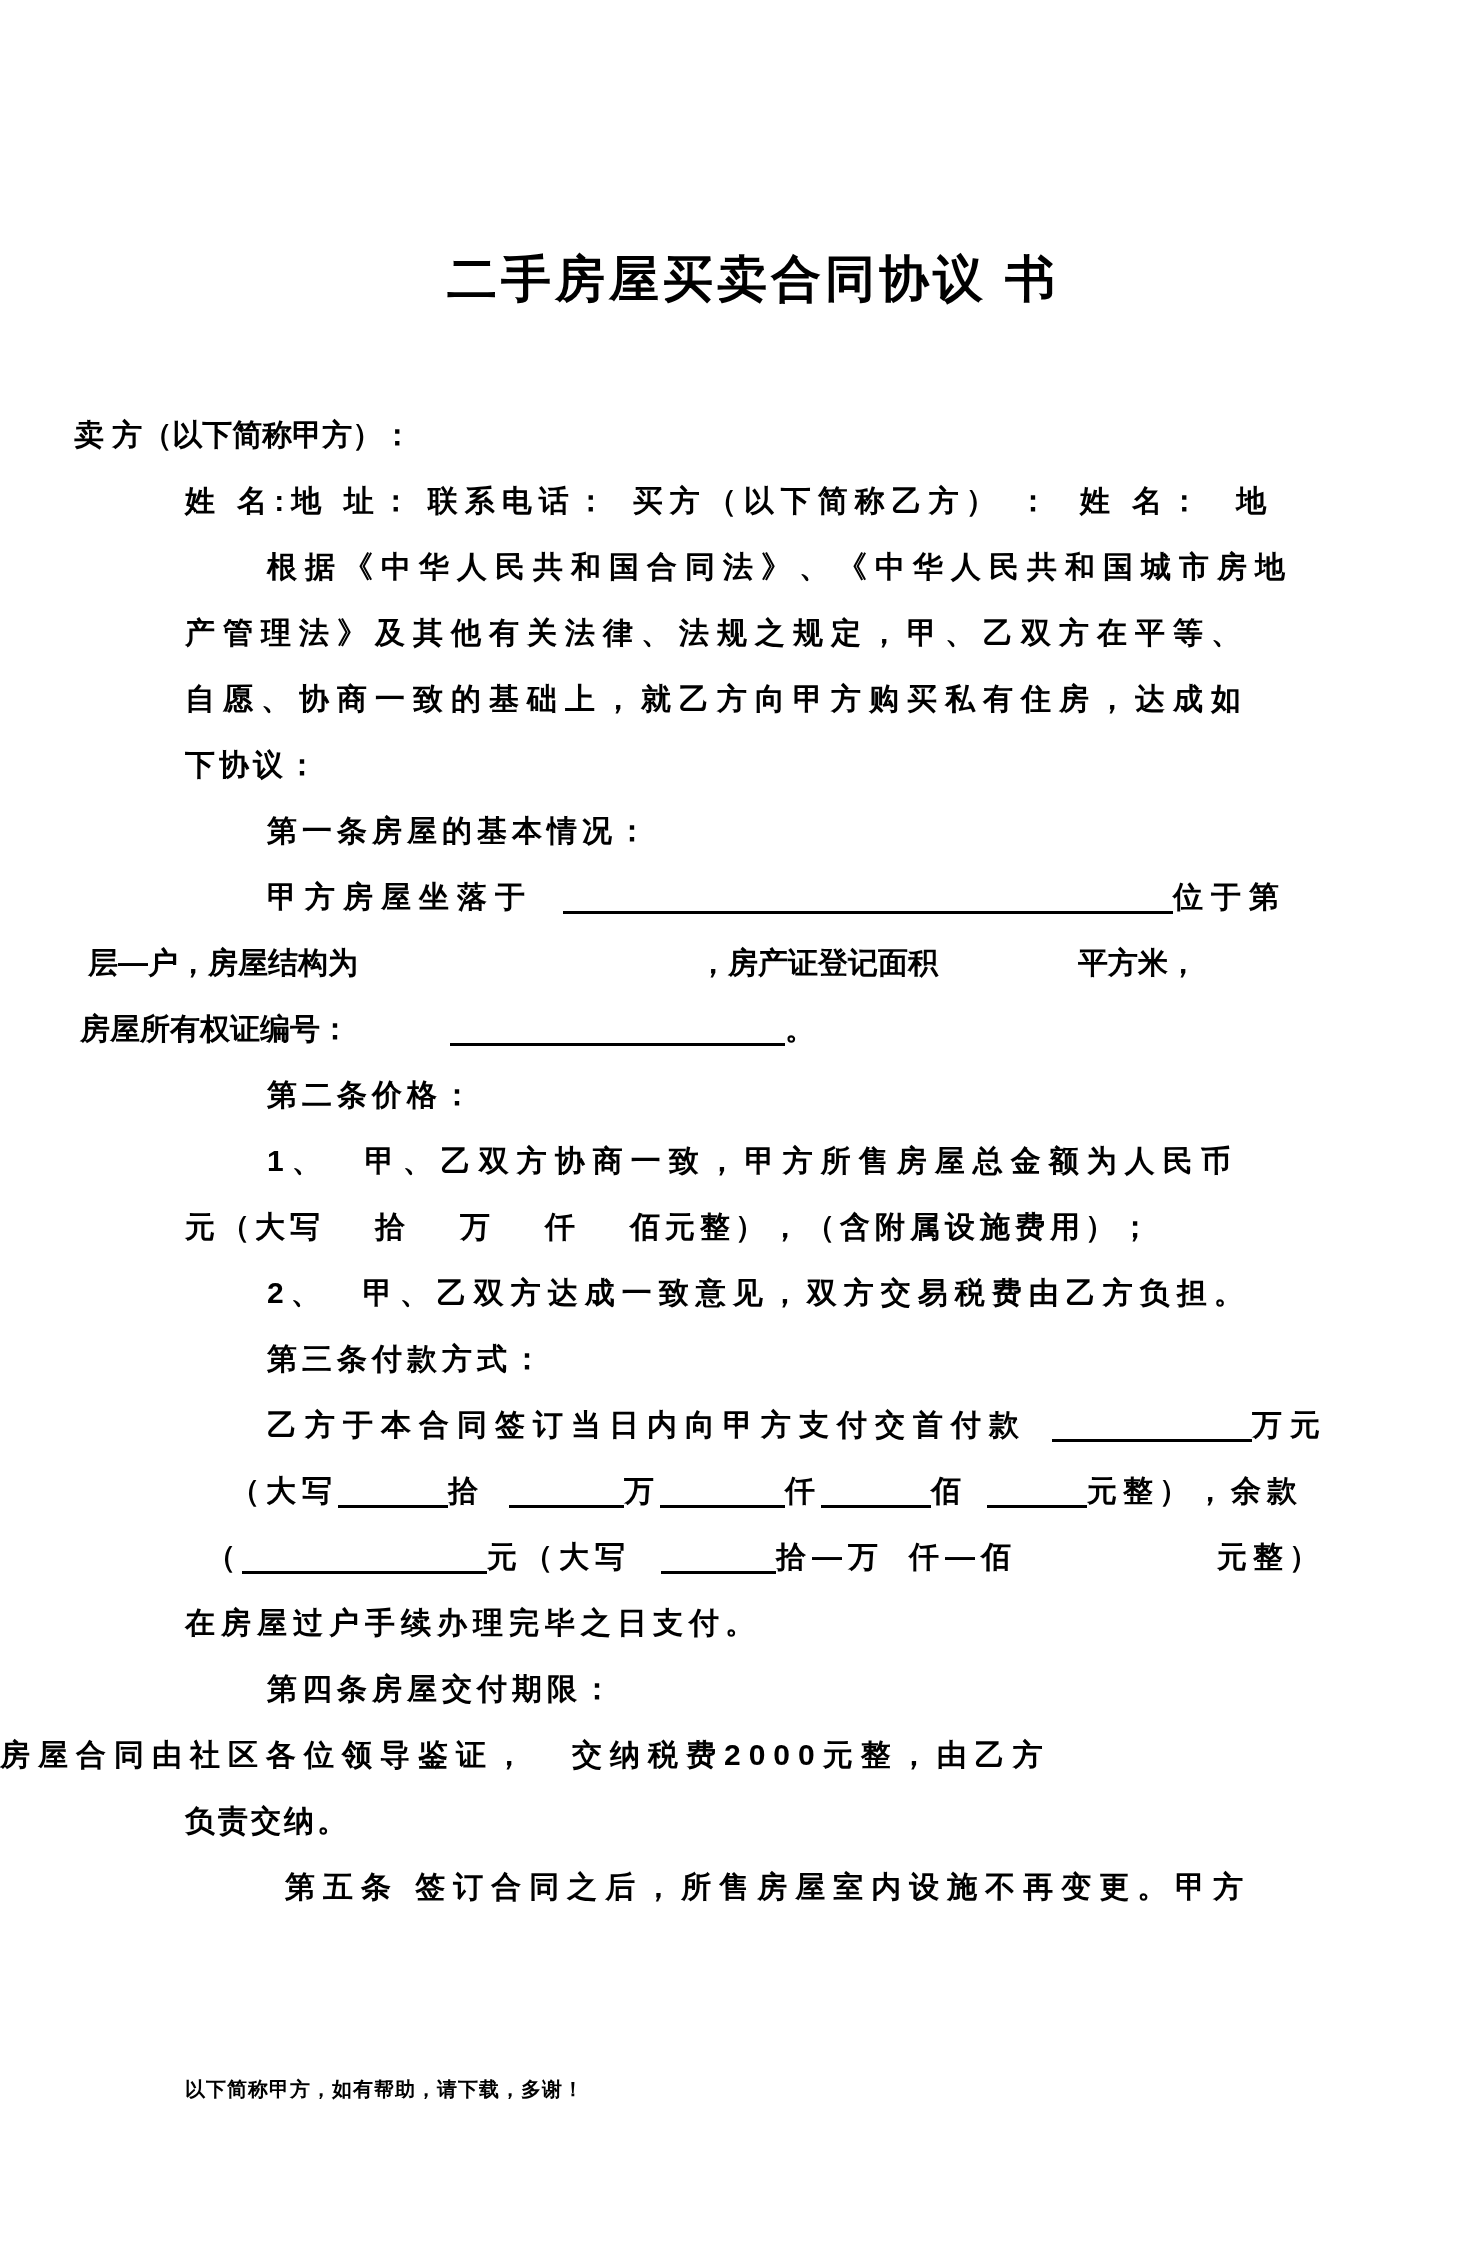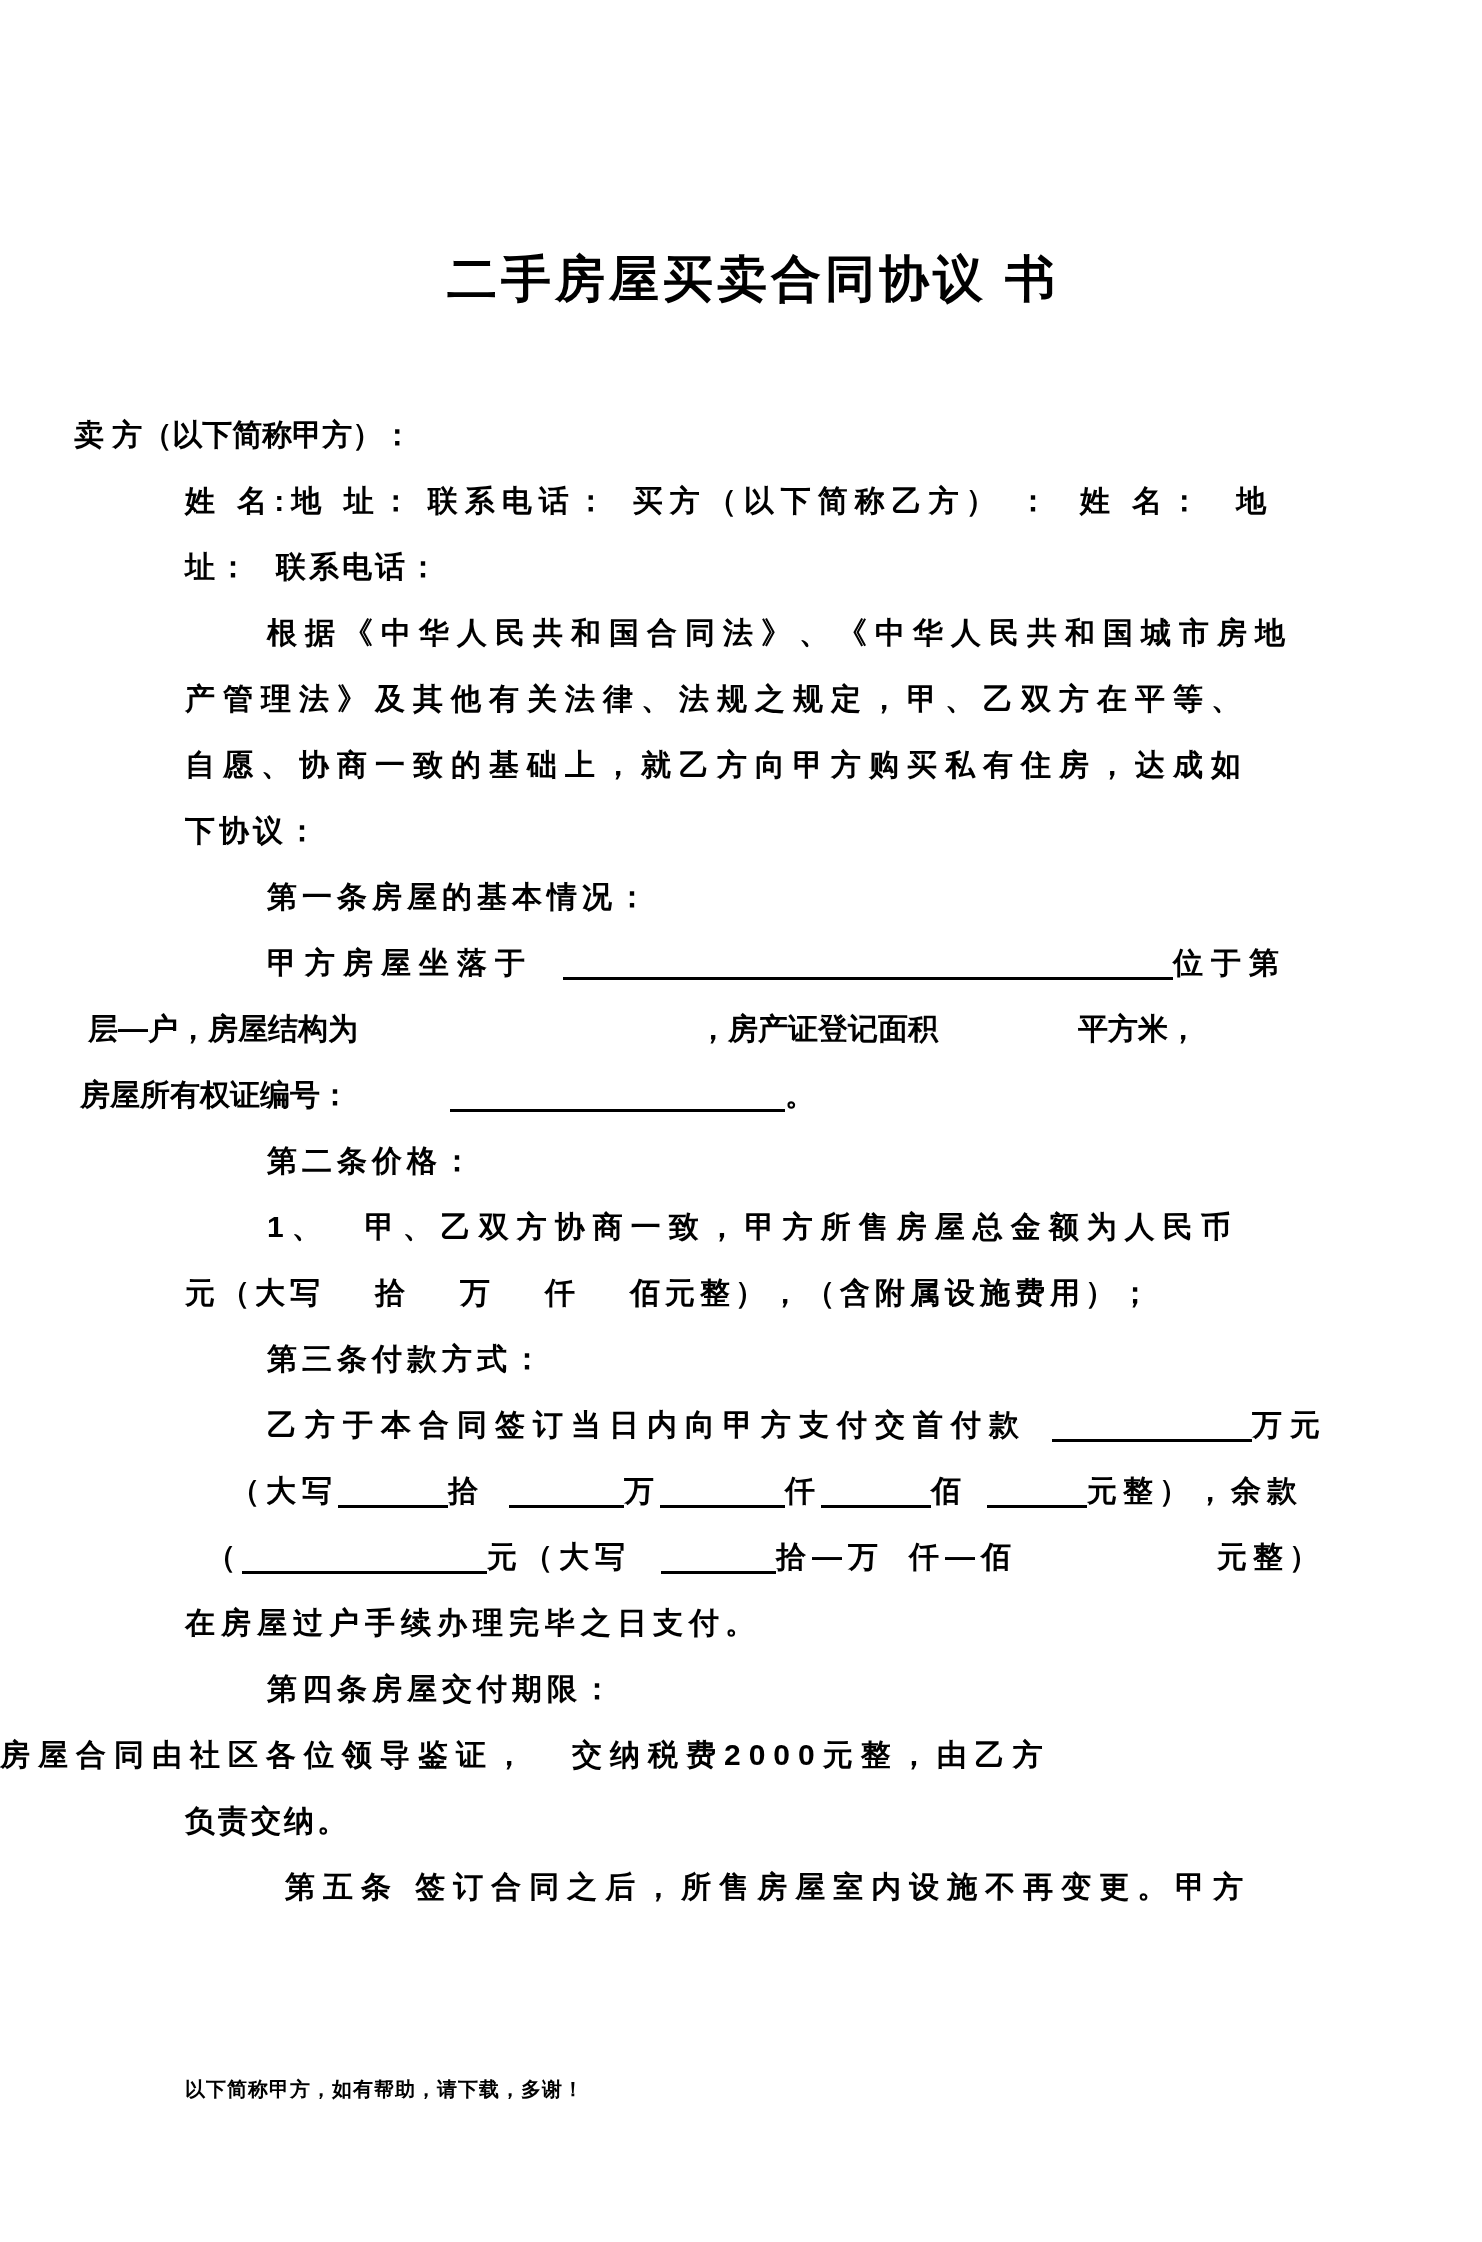--- a/index.html
+++ b/index.html
@@ -67,32 +67,32 @@
   }
 </style>
 </head>
 <body>
 
 <div class="page">
   <h1 class="title">二手房屋买卖合同协议 书</h1>
   <div class="lines" id="lines-container">
       <div class="line" style="padding-left: 74px; letter-spacing: 0px;"><span class="text-run">卖 方（以下简称甲方）：</span></div>
       <div class="line" style="padding-left: 185px; letter-spacing: 7px;"><span class="text-run">姓 名:地 址：</span><span class="blank" style="width: 10px; letter-spacing: 0px;"></span><span class="text-run">联系电话：</span><span class="blank" style="width: 20px; letter-spacing: 0px;"></span><span class="text-run">买方（以下简称乙方） ：</span><span class="blank" style="width: 25px; letter-spacing: 0px;"></span><span class="text-run">姓 名：</span><span class="blank" style="width: 30px; letter-spacing: 0px;"></span><span class="text-run">地</span></div>
-      <div class="line" style="padding-left: 185px; letter-spacing: 3px;"><span class="text-run">址：</span><span class="blank" style="width: 25px; letter-spacing: 0px;"></span><span class="text-run">联系电话：</span></div>
       <div class="line" style="padding-left: 267px; letter-spacing: 8px;"><span class="text-run">根据《中华人民共和国合同法》、《中华人民共和国城市房地</span></div>
       <div class="line" style="padding-left: 185px; letter-spacing: 8px;"><span class="text-run">产管理法》及其他有关法律、法规之规定，甲、乙双方在平等、</span></div>
       <div class="line" style="padding-left: 185px; letter-spacing: 8px;"><span class="text-run">自愿、协商一致的基础上，就乙方向甲方购买私有住房，达成如</span></div>
       <div class="line" style="padding-left: 185px; letter-spacing: 4px;"><span class="text-run">下协议：</span></div>
       <div class="line" style="padding-left: 267px; letter-spacing: 5px;"><span class="text-run">第一条房屋的基本情况：</span></div>
       <div class="line" style="padding-left: 267px; letter-spacing: 8px;"><span class="text-run">甲方房屋坐落于</span><span class="blank" style="width: 30px; letter-spacing: 0px;"></span><span class="uline" style="width: 610px; letter-spacing: 0px; border-bottom-color: rgb(0, 0, 0);"></span><span class="text-run">位于第</span></div>
       <div class="line" style="padding-left: 88px; letter-spacing: 0px;"><span class="text-run">层—户，房屋结构为</span><span class="blank" style="width: 340px; letter-spacing: 0px;"></span><span class="text-run">，房产证登记面积</span><span class="blank" style="width: 140px; letter-spacing: 0px;"></span><span class="text-run">平方米，</span></div>
       <div class="line" style="padding-left: 80px; letter-spacing: 0px;"><span class="text-run">房屋所有权证编号：</span><span class="blank" style="width: 100px; letter-spacing: 0px;"></span><span class="uline" style="width: 335px; letter-spacing: 0px; border-bottom-color: rgb(0, 0, 0);"></span><span class="text-run">。</span></div>
       <div class="line" style="padding-left: 267px; letter-spacing: 5px;"><span class="text-run">第二条价格：</span></div>
       <div class="line" style="padding-left: 267px; letter-spacing: 8px;"><span class="text-run">1、</span><span class="blank" style="width: 35px; letter-spacing: 0px;"></span><span class="text-run">甲、乙双方协商一致，甲方所售房屋总金额为人民币</span></div>
       <div class="line" style="padding-left: 185px; letter-spacing: 5px;"><span class="text-run">元（大写</span><span class="blank" style="width: 50px; letter-spacing: 0px;"></span><span class="text-run">拾</span><span class="blank" style="width: 50px; letter-spacing: 0px;"></span><span class="text-run">万</span><span class="blank" style="width: 50px; letter-spacing: 0px;"></span><span class="text-run">仟</span><span class="blank" style="width: 50px; letter-spacing: 0px;"></span><span class="text-run">佰元整），（含附属设施费用）；</span></div>
+      <div class="line" style="padding-left: 267px; letter-spacing: 7px;"><span class="text-run">2、</span><span class="blank" style="width: 35px; letter-spacing: 0px;"></span><span class="text-run">甲、乙双方达成一致意见，双方交易税费由乙方负担。</span></div>
       <div class="line" style="padding-left: 267px; letter-spacing: 5px;"><span class="text-run">第三条付款方式：</span></div>
       <div class="line" style="padding-left: 267px; letter-spacing: 8px;"><span class="text-run">乙方于本合同签订当日内向甲方支付交首付款</span><span class="blank" style="width: 25px; letter-spacing: 0px;"></span><span class="uline" style="width: 200px; letter-spacing: 0px; border-bottom-color: rgb(0, 0, 0);"></span><span class="text-run">万元</span></div>
       <div class="line" style="padding-left: 230px; letter-spacing: 6px;"><span class="text-run">（大写</span><span class="uline" style="width: 110px; letter-spacing: 0px; border-bottom-color: rgb(0, 0, 0);"></span><span class="text-run">拾</span><span class="blank" style="width: 25px; letter-spacing: 0px;"></span><span class="uline" style="width: 115px; letter-spacing: 0px; border-bottom-color: rgb(0, 0, 0);"></span><span class="text-run">万</span><span class="uline" style="width: 125px; letter-spacing: 0px; border-bottom-color: rgb(0, 0, 0);"></span><span class="text-run">仟</span><span class="uline" style="width: 110px; letter-spacing: 0px; border-bottom-color: rgb(0, 0, 0);"></span><span class="text-run">佰</span><span class="blank" style="width: 20px; letter-spacing: 0px;"></span><span class="uline" style="width: 100px; letter-spacing: 0px; border-bottom-color: rgb(0, 0, 0);"></span><span class="text-run">元整），余款</span></div>
       <div class="line" style="padding-left: 206px; letter-spacing: 6px;"><span class="text-run">（</span><span class="uline" style="width: 245px; letter-spacing: 0px; border-bottom-color: rgb(0, 0, 0);"></span><span class="text-run">元（大写</span><span class="blank" style="width: 30px; letter-spacing: 0px;"></span><span class="uline" style="width: 115px; letter-spacing: 0px; border-bottom-color: rgb(0, 0, 0);"></span><span class="text-run">拾—万</span><span class="blank" style="width: 25px; letter-spacing: 0px;"></span><span class="text-run">仟—佰</span><span class="blank" style="width: 200px; letter-spacing: 0px;"></span><span class="text-run">元整）</span></div>
       <div class="line" style="padding-left: 185px; letter-spacing: 6px;"><span class="text-run">在房屋过户手续办理完毕之日支付。</span></div>
       <div class="line" style="padding-left: 267px; letter-spacing: 5px;"><span class="text-run">第四条房屋交付期限：</span></div>
       <div class="line" style="letter-spacing: 8px;"><span class="text-run">房屋合同由社区各位领导鉴证，</span><span class="blank" style="width: 40px; letter-spacing: 0px;"></span><span class="text-run">交纳税费2000元整，由乙方</span></div>
       <div class="line" style="padding-left: 185px; letter-spacing: 3px;"><span class="text-run">负责交纳。</span></div>
       <div class="line" style="padding-left: 285px; letter-spacing: 8px;"><span class="text-run">第五条 签订合同之后，所售房屋室内设施不再变更。甲方</span></div>
     </div>

